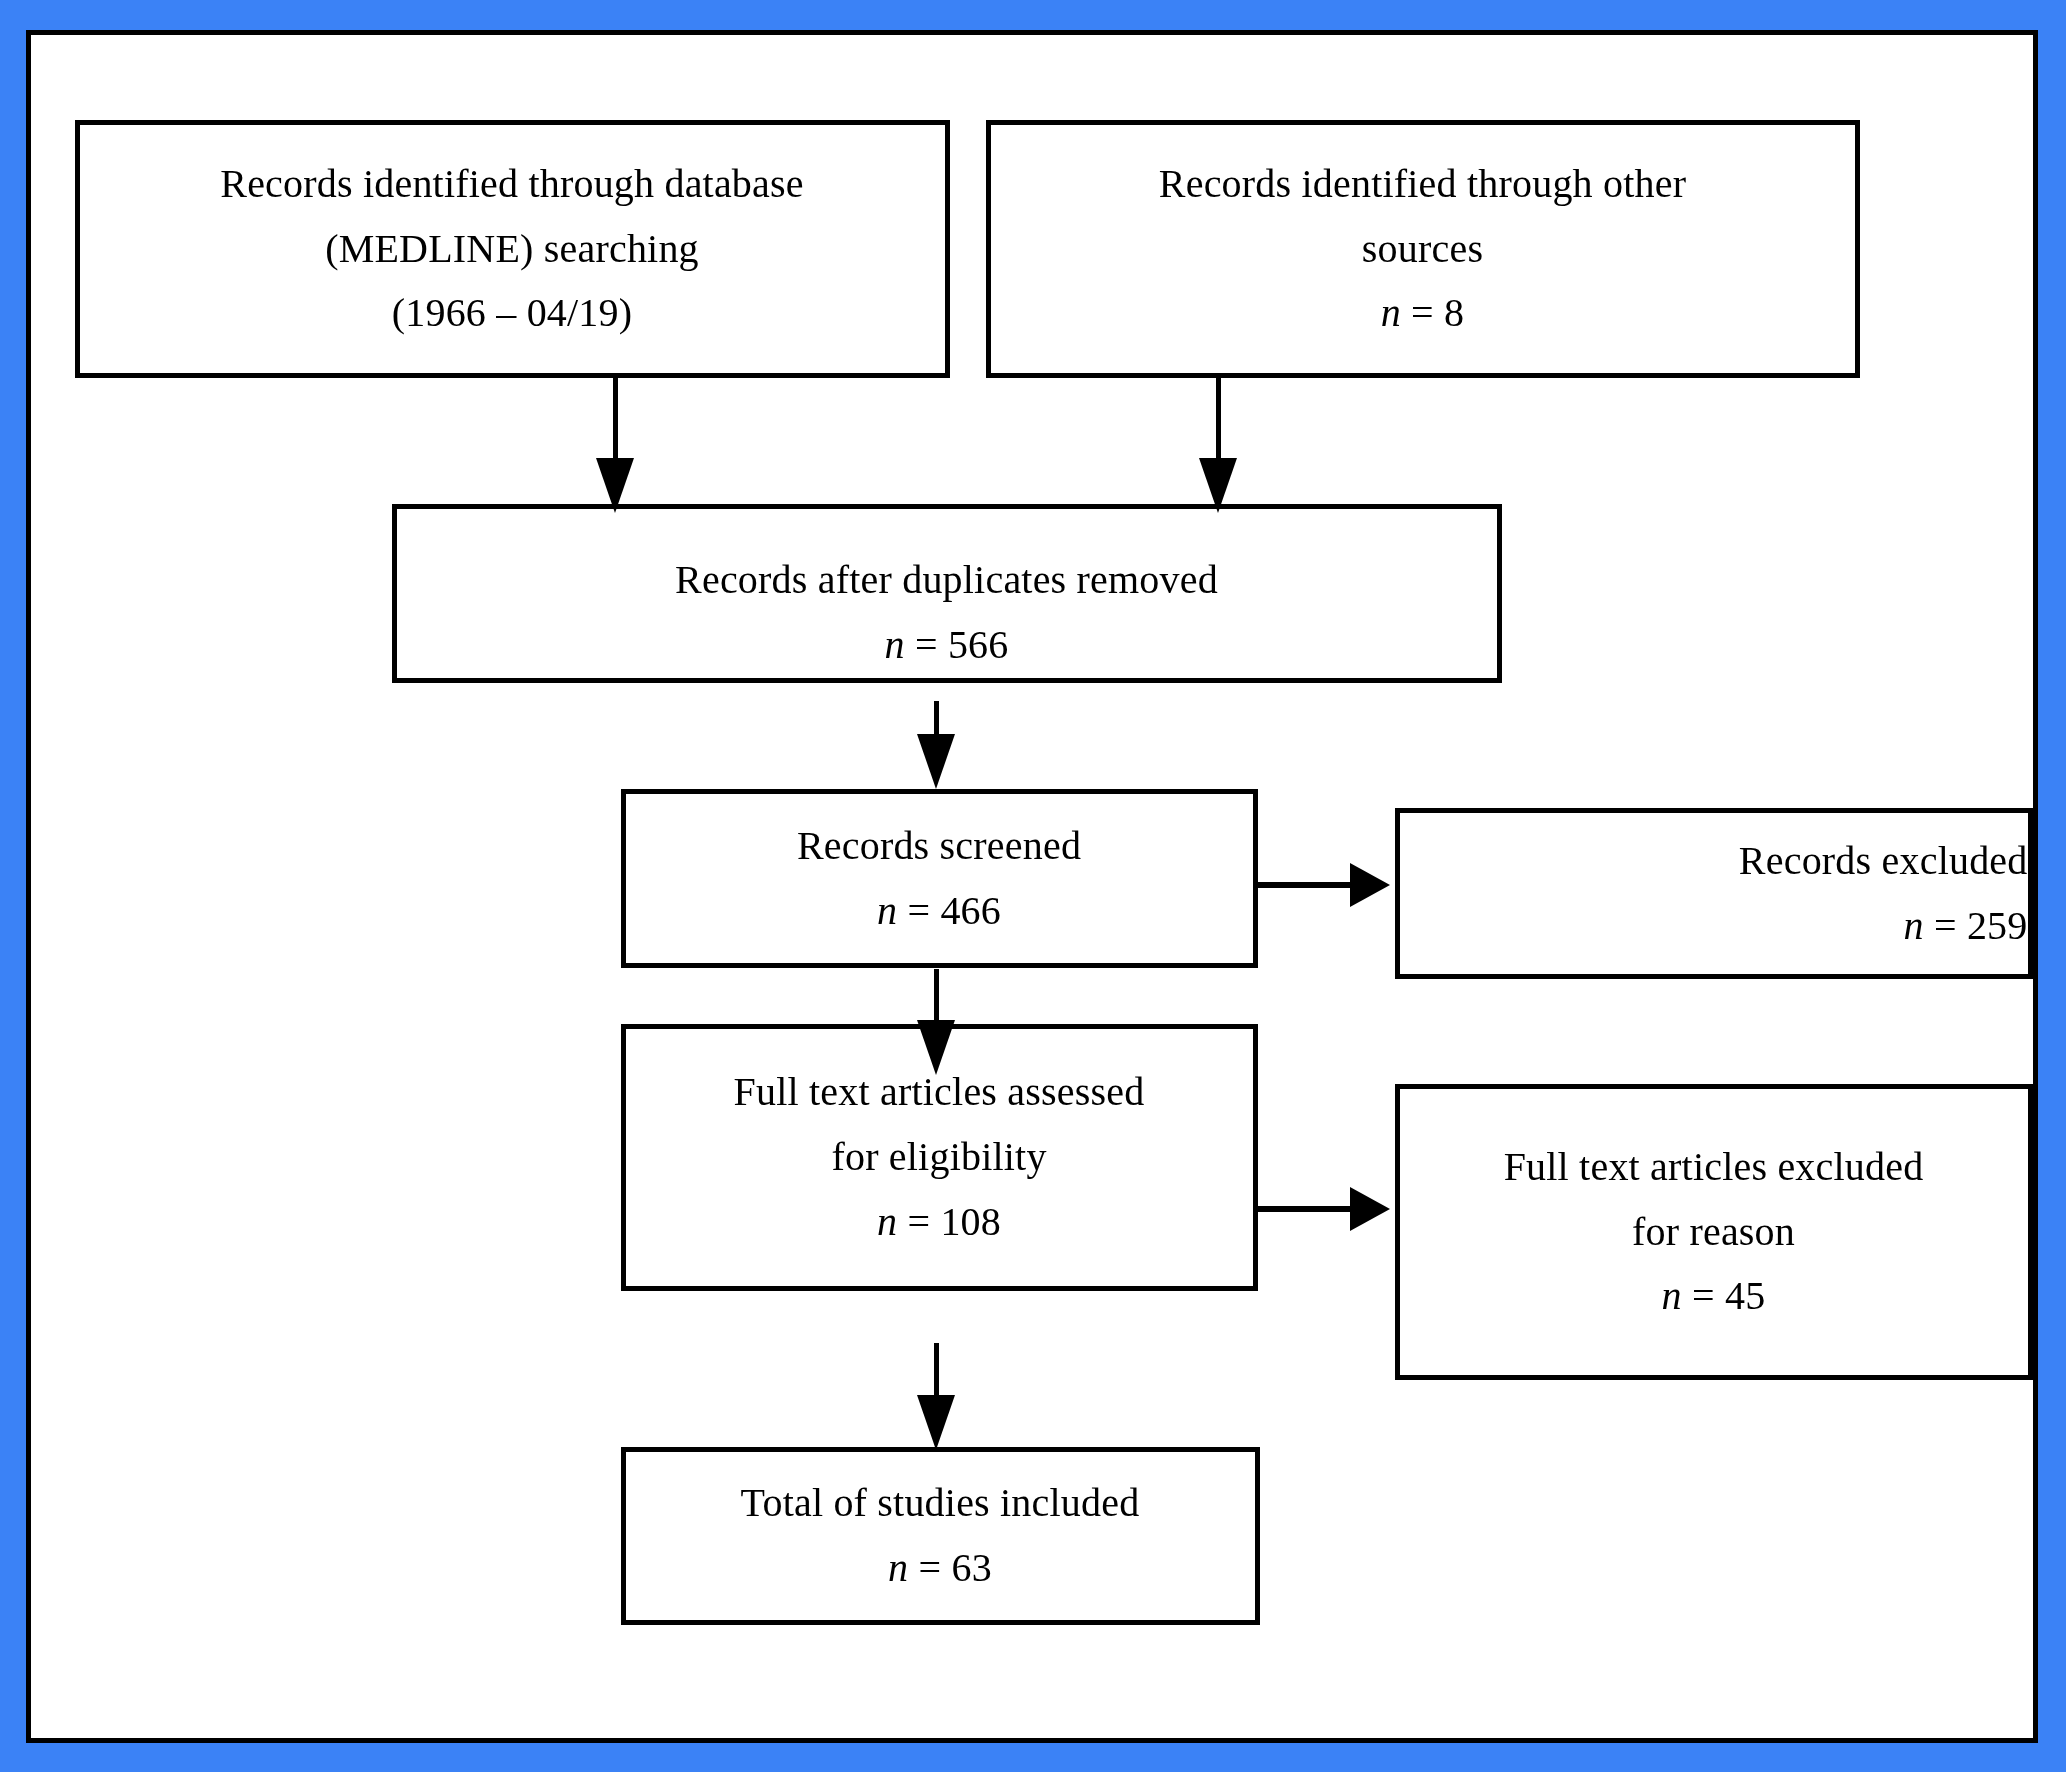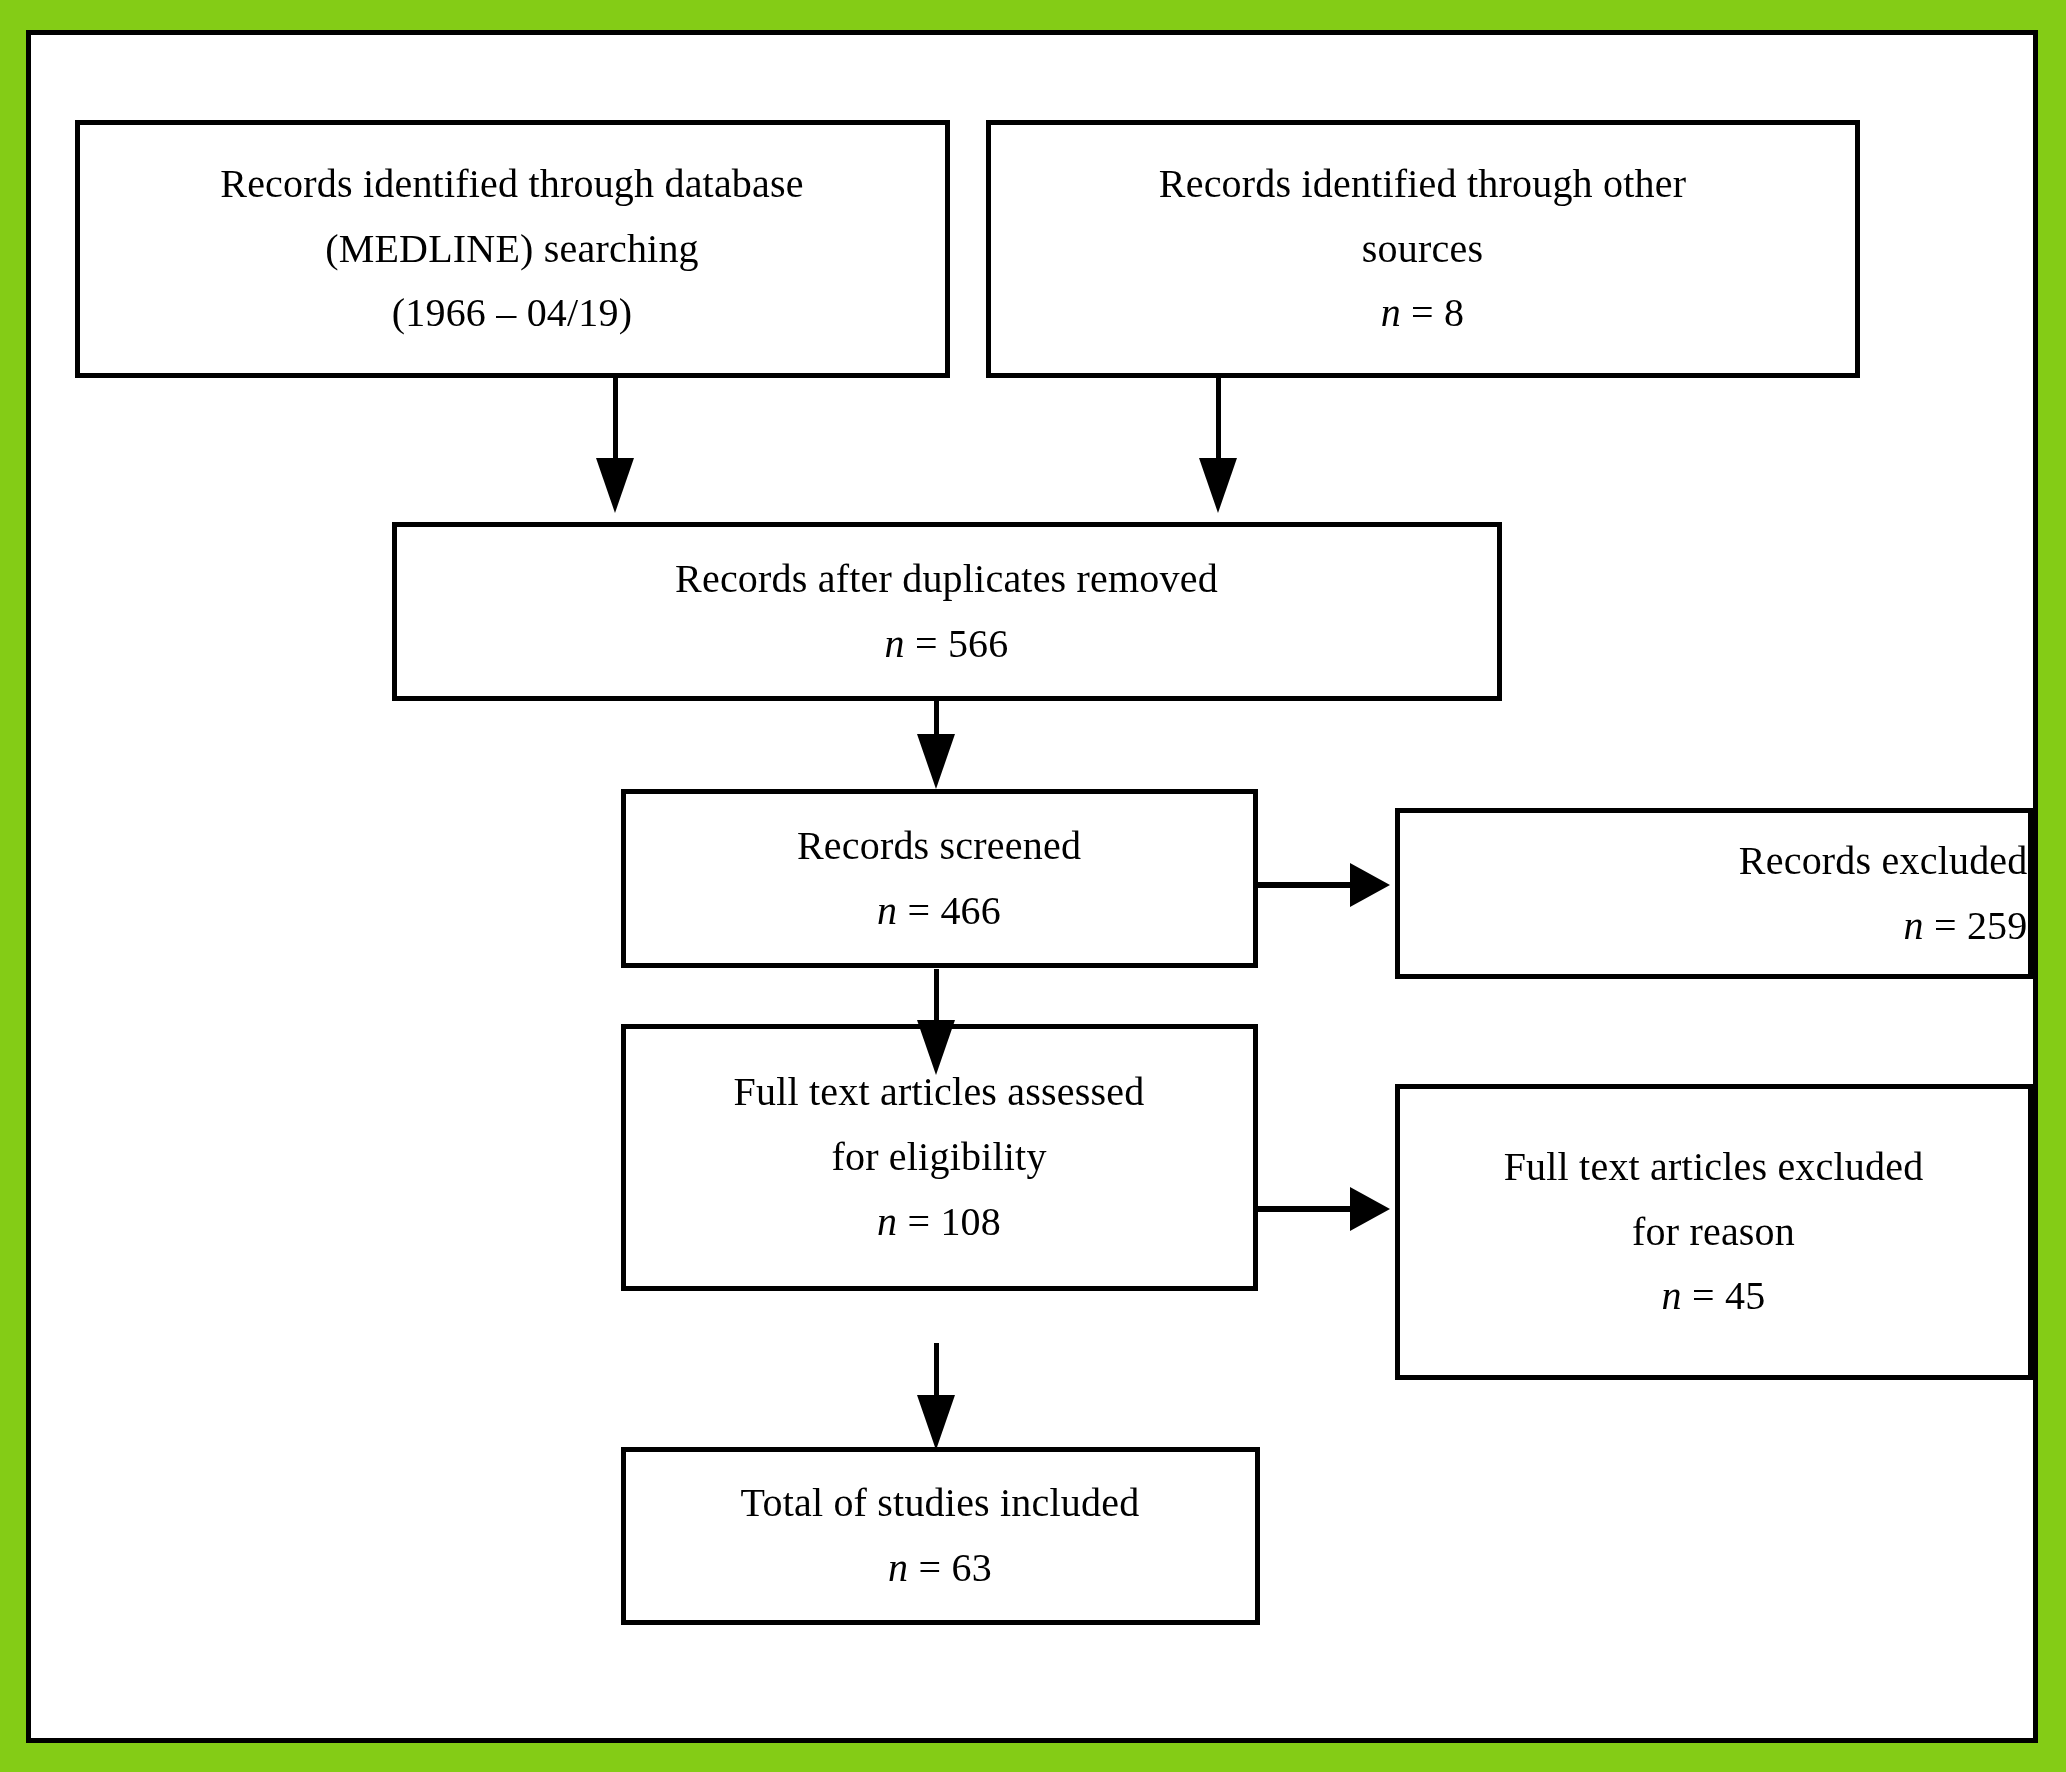--- a/index.html
+++ b/index.html
@@ -8,21 +8,21 @@
     background: #ffffff;
   }
   body {
     font-family: "Liberation Serif", "DejaVu Serif", serif;
     color: #000000;
   }
   #canvas {
     position: relative;
     width: 2066px;
     height: 1772px;
-    background: #84cc16;
+    background: #3b82f6;
     overflow: hidden;
   }
   .outer-frame {
     position: absolute;
     left: 25.5px;
     top: 30px;
     width: 2012px;
     height: 1713px;
     border: 5.5px solid #000000;
     box-sizing: border-box;
@@ -47,21 +47,21 @@
     white-space: nowrap;
   }
   .nvar {
     font-style: italic;
     font-family: "Liberation Serif", "DejaVu Serif", serif;
   }
 
   
   #box-db       { left: 44px;   top: 85px;  width: 875px; height: 258px; }
   #box-other    { left: 955px; top: 85px;  width: 874px; height: 258px; }
-  #box-dupes    { left: 361px;  top: 487px;  width: 1110px; height: 179px; }
+  #box-dupes    { left: 361px;  top: 469px;  width: 1110px; height: 179px; justify-content: flex-end; }
   #box-screened { left: 590px;  top: 754px; width: 637px; height: 179px; text-align: right; }
   #box-recexcl  { left: 1364px; top: 773px; width: 638px; height: 171px; align-items: flex-end; }
   #box-fulltext { left: 590px;  top: 989px; width: 637px; height: 267px; }
   #box-ftexcl   { left: 1364px; top: 1049px; width: 638px; height: 296px; }
   #box-total    { left: 590px;  top: 1412px; width: 639px; height: 178px; }
 
   
   .arrow-v {
     position: absolute;
     width: 0;

